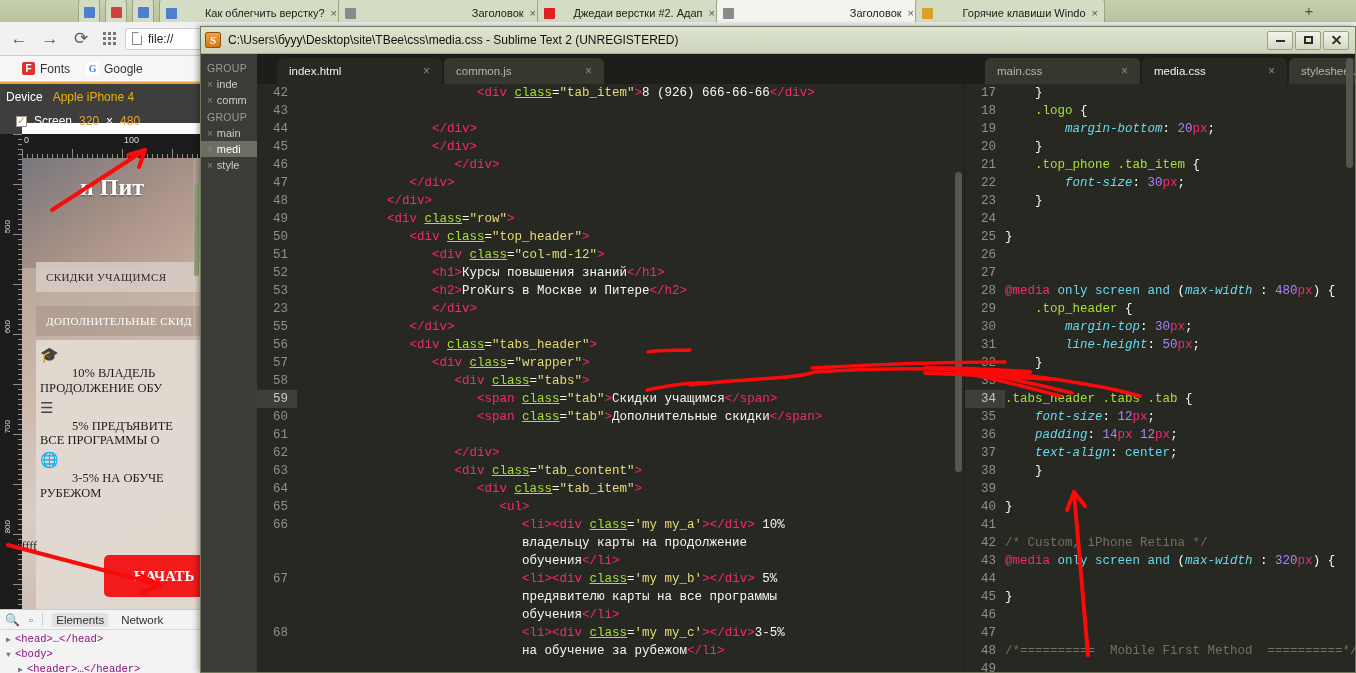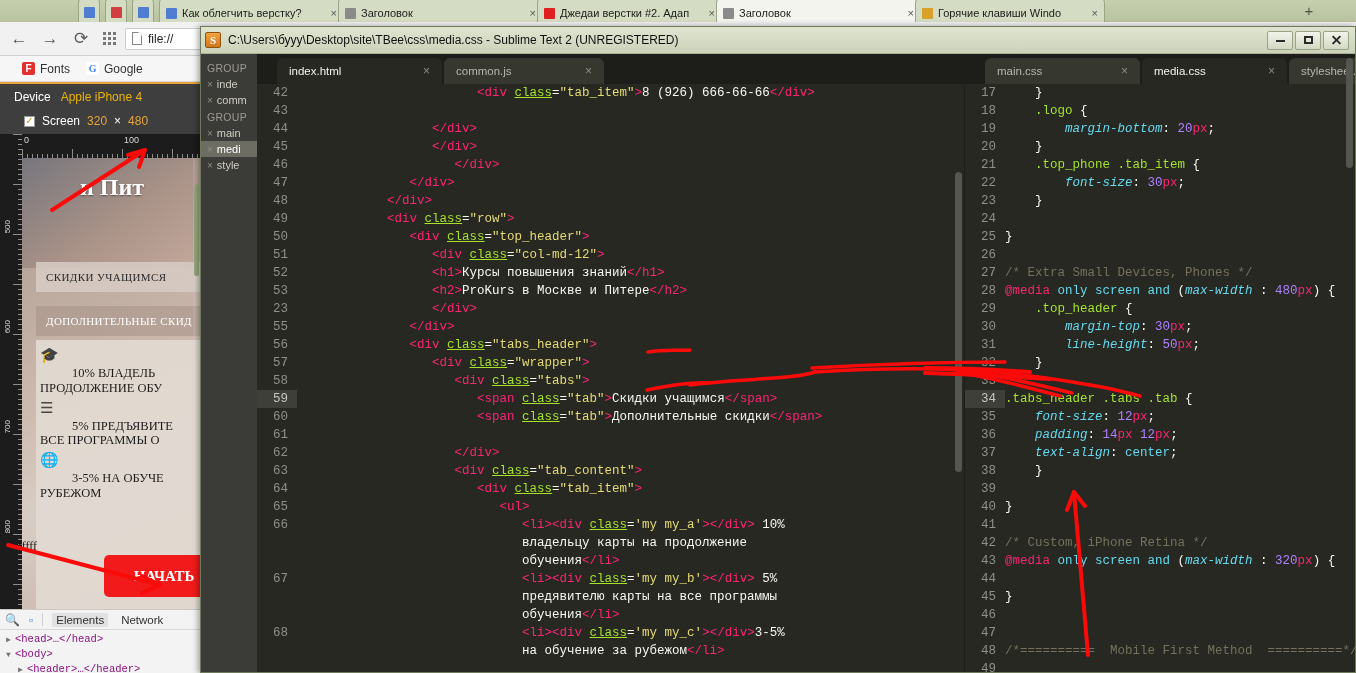--- a/index.html
+++ b/index.html
@@ -24,21 +24,21 @@
   }
   .ctab{
     position:absolute; top:-4px; height:26px;
     background:#d5dcc4; border-radius:7px 7px 0 0;
     display:flex; align-items:flex-end; padding:0 6px 3px 6px;
     font-size:11px; color:#20211c; white-space:nowrap; overflow:hidden;
     border:1px solid #9aa585; border-bottom:none;
   }
   .ctab.active{ background:#f3f4ee; }
   .ctab .fav{ width:11px; height:11px; margin-right:5px; flex:0 0 auto; border-radius:1px;}
-  .ctab .ctab-title{ overflow:hidden; text-overflow:clip; flex:1 1 auto;}
+  .ctab .ctab-title{ overflow:hidden; text-overflow:clip; flex:1 1 auto;text-align:right;}
   .ctab .ctab-close{ margin-left:6px; color:#555; font-size:11px;}
   #chrome-newtab{
     position:absolute; top:2px; left:1296px; width:26px;height:18px;
     color:#4a5440; font-size:15px; text-align:center;
   }
   
   .pinned{
     position:absolute; top:-4px; height:26px; width:22px;
     background:#d5dcc4; border:1px solid #9aa585; border-bottom:none;
     border-radius:7px 7px 0 0;
@@ -69,23 +69,23 @@
     position:absolute; left:0; top:56px; width:1356px; height:26px;
     background:#f6f6f6; border-bottom:1px solid #d8d8d8;
     display:flex; align-items:center; gap:16px; padding:0 22px; font-size:12px; color:#333;
   }
   .bm{ display:flex;align-items:center;gap:5px;}
   .bm .bico{width:13px;height:13px;border-radius:2px;display:flex;align-items:center;justify-content:center;
             font-size:10px;color:#fff;font-weight:bold;}
 
   
   #device-bar{
-    position:absolute; left:0; top:82px; width:205px; height:52px;
+    position:absolute; left:0; top:82px; width:205px; height:41px;
     background:#3e3e3e; border-top:2px solid #e8a33d;
-    color:#fff; font-size:12px;padding-left:8px;
+    color:#fff; font-size:12px;
   }
   #device-bar .row1{ display:flex; align-items:center; height:25px; padding-left:6px; gap:10px;}
   #device-bar .row2{ display:flex; align-items:center; height:24px; padding-left:16px; gap:7px;}
   .dev-label{ color:#fff;}
   .dev-value{ color:#eab308;}
   .dev-num{ color:#e8a33d;}
   .chk{ width:11px;height:11px;background:#fff;border:1px solid #999;display:inline-flex;
         align-items:center;justify-content:center;color:#d98c10;font-size:10px;line-height:1;}
   #dev-leftcol{
     position:absolute; left:0; top:82px; width:22px; height:52px; background:#3e3e3e;
@@ -643,21 +643,21 @@
           <div class="cline"><div class="gutter">17</div><div class="ctext"><span>    </span><span class="t-punc">}</span></div></div>
           <div class="cline"><div class="gutter">18</div><div class="ctext"><span>    </span><span class="t-sel">.logo</span><span class="t-punc"> {</span></div></div>
           <div class="cline"><div class="gutter">19</div><div class="ctext"><span>        </span><span class="t-prop">margin-bottom</span><span class="t-punc">: </span><span class="t-num">20</span><span class="t-unit">px</span><span class="t-punc">;</span></div></div>
           <div class="cline"><div class="gutter">20</div><div class="ctext"><span>    </span><span class="t-punc">}</span></div></div>
           <div class="cline"><div class="gutter">21</div><div class="ctext"><span>    </span><span class="t-sel">.top_phone .tab_item</span><span class="t-punc"> {</span></div></div>
           <div class="cline"><div class="gutter">22</div><div class="ctext"><span>        </span><span class="t-prop">font-size</span><span class="t-punc">: </span><span class="t-num">30</span><span class="t-unit">px</span><span class="t-punc">;</span></div></div>
           <div class="cline"><div class="gutter">23</div><div class="ctext"><span>    </span><span class="t-punc">}</span></div></div>
           <div class="cline"><div class="gutter">24</div><div class="ctext"></div></div>
           <div class="cline"><div class="gutter">25</div><div class="ctext"><span class="t-punc">}</span></div></div>
           <div class="cline"><div class="gutter">26</div><div class="ctext"></div></div>
-          <div class="cline"><div class="gutter">27</div><div class="ctext"><span class="t-com">/* Extra Small Devices, Phones */</span></div></div>
+          <div class="cline"><div class="gutter">27</div></div>
           <div class="cline"><div class="gutter">28</div><div class="ctext"><span class="t-at">@media </span><span class="t-kw">only screen and </span><span class="t-punc">(</span><span class="t-prop">max-width</span><span class="t-punc"> : </span><span class="t-num">480</span><span class="t-unit">px</span><span class="t-punc">) {</span></div></div>
           <div class="cline"><div class="gutter">29</div><div class="ctext"><span>    </span><span class="t-sel">.top_header</span><span class="t-punc"> {</span></div></div>
           <div class="cline"><div class="gutter">30</div><div class="ctext"><span>        </span><span class="t-prop">margin-top</span><span class="t-punc">: </span><span class="t-num">30</span><span class="t-unit">px</span><span class="t-punc">;</span></div></div>
           <div class="cline"><div class="gutter">31</div><div class="ctext"><span>        </span><span class="t-prop">line-height</span><span class="t-punc">: </span><span class="t-num">50</span><span class="t-unit">px</span><span class="t-punc">;</span></div></div>
           <div class="cline"><div class="gutter">32</div><div class="ctext"><span>    </span><span class="t-punc">}</span></div></div>
           <div class="cline"><div class="gutter">33</div><div class="ctext"></div></div>
           <div class="cline hl"><div class="gutter">34</div><div class="ctext"><span class="t-sel">.tabs_header .tabs .tab</span><span class="t-punc"> {</span></div></div>
           <div class="cline"><div class="gutter">35</div><div class="ctext"><span>    </span><span class="t-prop">font-size</span><span class="t-punc">: </span><span class="t-num">12</span><span class="t-unit">px</span><span class="t-punc">;</span></div></div>
           <div class="cline"><div class="gutter">36</div><div class="ctext"><span>    </span><span class="t-prop">padding</span><span class="t-punc">: </span><span class="t-num">14</span><span class="t-unit">px</span><span class="t-punc"> </span><span class="t-num">12</span><span class="t-unit">px</span><span class="t-punc">;</span></div></div>
           <div class="cline"><div class="gutter">37</div><div class="ctext"><span>    </span><span class="t-prop">text-align</span><span class="t-punc">: </span><span class="t-kw">center</span><span class="t-punc">;</span></div></div>

